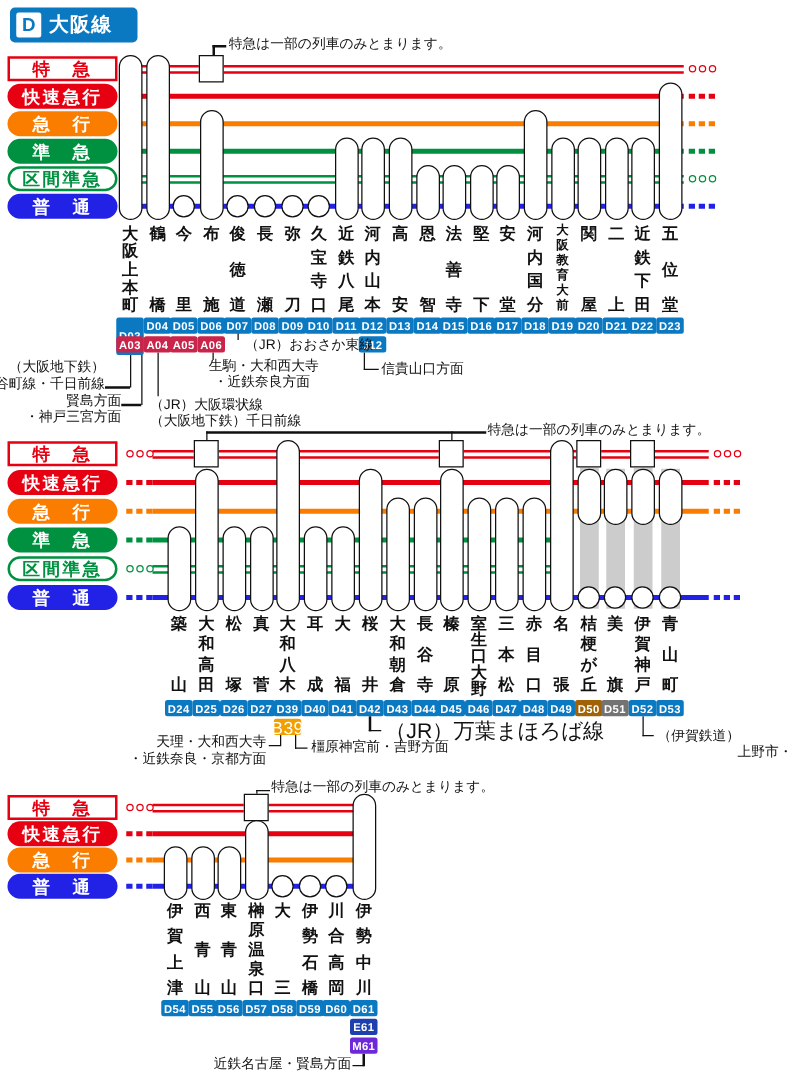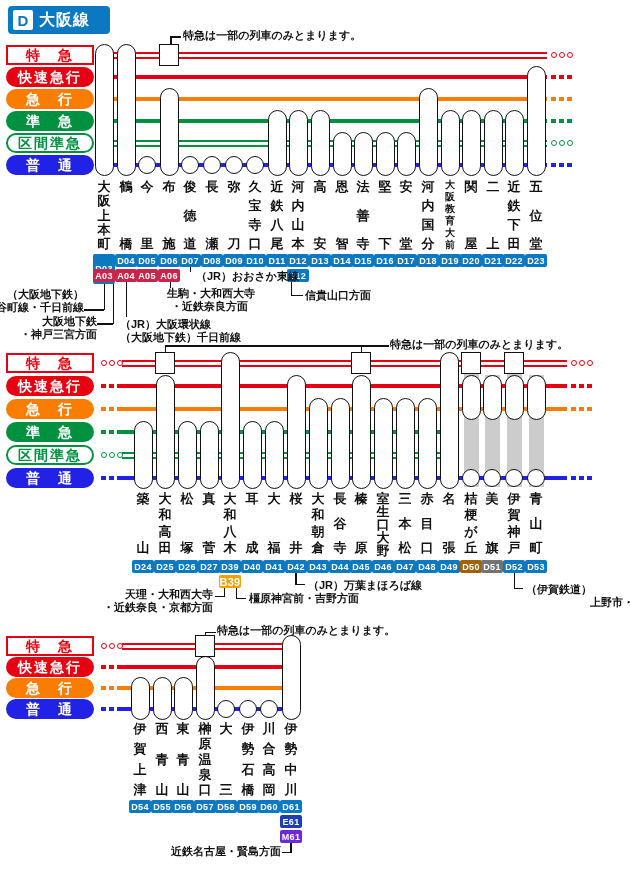--- a/index.html
+++ b/index.html
@@ -4,21 +4,21 @@
 <style>
   html,body{margin:0;padding:0;background:#fff;}
   body{font-family:"Liberation Sans","DejaVu Sans",sans-serif;}
   #page{position:relative;width:630px;height:870px;background:#fff;overflow:hidden;}
   .abs{position:absolute;}
   #header{position:absolute;left:8px;top:6px;width:102px;height:28px;border-radius:4px;
           display:flex;align-items:center;gap:6px;padding-left:5px;box-sizing:border-box;}
   #header .dbox{width:20px;height:20px;background:#fff;border-radius:2px;display:flex;
           align-items:center;justify-content:center;font-weight:bold;font-size:15px;}
   #header .title{color:#fff;font-weight:bold;font-size:16px;letter-spacing:1px;font-family:Liberation Serif, serif;}
-  .note{position:absolute;font-size:11px;color:#111;white-space:nowrap;line-height:12px;font-weight:bold;}
+  .note{position:absolute;font-size:11px;color:#111;white-space:nowrap;line-height:12px;}
   .station-name span{display:block;}
 </style>
 </head>
 <body>
 
 <div id="page">
   <div id="header" style="background: rgb(11, 120, 194);">
     <span class="dbox" style="color: rgb(11, 120, 194);">D</span>
     <span class="title">大阪線</span>
   </div>
@@ -212,21 +212,21 @@
       <div class="abs" style="left: 526.5px; top: 66px; width: 19px; height: 110px; background: rgb(255, 255, 255); border: 1.5px solid rgb(17, 17, 17); border-radius: 10px; box-sizing: border-box;"></div>
       <div class="abs station-name" style="left: 525px; top: 180px; width: 22px; height: 70px; display: flex; flex-direction: column; align-items: center; justify-content: space-between; font-weight: bold; font-size: 13px; line-height: 1; color: rgb(17, 17, 17);">
         <span>五</span>
         <span>位</span>
         <span>堂</span>
       </div>
       <div class="abs" style="left: 525px; top: 254px; width: 22px; height: 13px; background: rgb(11, 120, 194); color: rgb(255, 255, 255); font-size: 9px; font-weight: bold; display: flex; align-items: center; justify-content: center; border-radius: 2px; letter-spacing: 0.3px;">D23</div>
       <div class="abs note" style="top: 29px; font-size: 11px; white-space: nowrap; color: rgb(17, 17, 17); left: 183px;">特急は一部の列車のみとまります。</div>
       <div class="abs note" style="top: 288px; font-size: 11px; white-space: nowrap; color: rgb(17, 17, 17); right: 546px;">（大阪地下鉄）</div>
       <div class="abs note" style="top: 301px; font-size: 11px; white-space: nowrap; color: rgb(17, 17, 17); right: 546px;">谷町線・千日前線</div>
-      <div class="abs note" style="top: 315px; font-size: 11px; white-space: nowrap; color: rgb(17, 17, 17); right: 533px;">大阪地下鉄</div>
+      <div class="abs note" style="top: 315px; font-size: 11px; white-space: nowrap; color: rgb(17, 17, 17); right: 533px;">賢島方面</div>
       <div class="abs note" style="top: 328px; font-size: 11px; white-space: nowrap; color: rgb(17, 17, 17); right: 533px;">・神戸三宮方面</div>
       <div class="abs note" style="top: 318px; font-size: 11px; white-space: nowrap; color: rgb(17, 17, 17); left: 120px;">（JR）大阪環状線</div>
       <div class="abs note" style="top: 331px; font-size: 11px; white-space: nowrap; color: rgb(17, 17, 17); left: 120px;">（大阪地下鉄）千日前線</div>
       <div class="abs note" style="top: 270px; font-size: 11px; white-space: nowrap; color: rgb(17, 17, 17); left: 196px;">（JR）おおさか東線</div>
       <div class="abs note" style="top: 287px; font-size: 11px; white-space: nowrap; color: rgb(17, 17, 17); left: 167px;">生駒・大和西大寺</div>
       <div class="abs note" style="top: 300px; font-size: 11px; white-space: nowrap; color: rgb(17, 17, 17); left: 171px;">・近鉄奈良方面</div>
       <div class="abs note" style="top: 289px; font-size: 11px; white-space: nowrap; color: rgb(17, 17, 17); left: 305px;">信貴山口方面</div>
       <div class="abs" style="left: 463.5px; top: 374px; width: 15px; height: 113px; background: rgb(204, 204, 204);"></div>
       <div class="abs" style="left: 484.5px; top: 375px; width: 15px; height: 112px; background: rgb(204, 204, 204);"></div>
       <div class="abs" style="left: 506.5px; top: 374px; width: 15px; height: 113px; background: rgb(204, 204, 204);"></div>
@@ -312,21 +312,21 @@
       </div>
       <div class="abs" style="left: 198px; top: 560px; width: 22px; height: 13px; background: rgb(11, 120, 194); color: rgb(255, 255, 255); font-size: 9px; font-weight: bold; display: flex; align-items: center; justify-content: center; border-radius: 2px; letter-spacing: 0.3px;">D27</div>
       <div class="abs" style="left: 220.5px; top: 352px; width: 19px; height: 137px; background: rgb(255, 255, 255); border: 1.5px solid rgb(17, 17, 17); border-radius: 10px; box-sizing: border-box;"></div>
       <div class="abs station-name" style="left: 219px; top: 492px; width: 22px; height: 62px; display: flex; flex-direction: column; align-items: center; justify-content: space-between; font-weight: bold; font-size: 13px; line-height: 1; color: rgb(17, 17, 17);">
         <span>大</span>
         <span>和</span>
         <span>八</span>
         <span>木</span>
       </div>
       <div class="abs" style="left: 219px; top: 560px; width: 22px; height: 13px; background: rgb(11, 120, 194); color: rgb(255, 255, 255); font-size: 9px; font-weight: bold; display: flex; align-items: center; justify-content: center; border-radius: 2px; letter-spacing: 0.3px;">D39</div>
-      <div class="abs" style="left: 219px; top: 575px; width: 22px; height: 13px; background: rgb(240, 160, 0); color: rgb(255, 255, 255); font-size: 11px; font-weight: bold; display: flex; align-items: center; justify-content: center; border-radius: 2px; letter-spacing: 0.3px;">B39</div>
+      <div class="abs" style="left: 219px; top: 575px; width: 22px; height: 13px; background: rgb(240, 160, 0); color: rgb(255, 255, 255); font-size: 14px; font-weight: normal; display: flex; align-items: center; justify-content: center; border-radius: 2px; letter-spacing: 0.3px;">B39</div>
       <div class="abs" style="left: 242.5px; top: 421px; width: 19px; height: 68px; background: rgb(255, 255, 255); border: 1.5px solid rgb(17, 17, 17); border-radius: 10px; box-sizing: border-box;"></div>
       <div class="abs station-name" style="left: 241px; top: 492px; width: 22px; height: 62px; display: flex; flex-direction: column; align-items: center; justify-content: space-between; font-weight: bold; font-size: 13px; line-height: 1; color: rgb(17, 17, 17);">
         <span>耳</span>
         <span>成</span>
       </div>
       <div class="abs" style="left: 241px; top: 560px; width: 22px; height: 13px; background: rgb(11, 120, 194); color: rgb(255, 255, 255); font-size: 9px; font-weight: bold; display: flex; align-items: center; justify-content: center; border-radius: 2px; letter-spacing: 0.3px;">D40</div>
       <div class="abs" style="left: 264.5px; top: 421px; width: 19px; height: 68px; background: rgb(255, 255, 255); border: 1.5px solid rgb(17, 17, 17); border-radius: 10px; box-sizing: border-box;"></div>
       <div class="abs station-name" style="left: 263px; top: 492px; width: 22px; height: 62px; display: flex; flex-direction: column; align-items: center; justify-content: space-between; font-weight: bold; font-size: 13px; line-height: 1; color: rgb(17, 17, 17);">
         <span>大</span>
         <span>福</span>
@@ -421,21 +421,21 @@
       <div class="abs station-name" style="left: 525px; top: 492px; width: 22px; height: 62px; display: flex; flex-direction: column; align-items: center; justify-content: space-between; font-weight: bold; font-size: 13px; line-height: 1; color: rgb(17, 17, 17);">
         <span>青</span>
         <span>山</span>
         <span>町</span>
       </div>
       <div class="abs" style="left: 525px; top: 560px; width: 22px; height: 13px; background: rgb(11, 120, 194); color: rgb(255, 255, 255); font-size: 9px; font-weight: bold; display: flex; align-items: center; justify-content: center; border-radius: 2px; letter-spacing: 0.3px;">D53</div>
       <div class="abs note" style="top: 338px; font-size: 11px; white-space: nowrap; color: rgb(17, 17, 17); left: 390px;">特急は一部の列車のみとまります。</div>
       <div class="abs note" style="top: 588px; font-size: 11px; white-space: nowrap; color: rgb(17, 17, 17); right: 417px;">天理・大和西大寺</div>
       <div class="abs note" style="top: 601px; font-size: 11px; white-space: nowrap; color: rgb(17, 17, 17); right: 417px;">・近鉄奈良・京都方面</div>
       <div class="abs note" style="top: 592px; font-size: 11px; white-space: nowrap; color: rgb(17, 17, 17); left: 249px;">橿原神宮前・吉野方面</div>
-      <div class="abs note" style="top: 579px; font-size: 11px; white-space: nowrap; color: rgb(17, 17, 17); left: 308px;">（JR）万葉まほろば線</div>
+      <div class="abs note" style="top: 579px; font-size: 17px; white-space: nowrap; color: rgb(17, 17, 17); left: 308px;">（JR）万葉まほろば線</div>
       <div class="abs note" style="top: 583px; font-size: 11px; white-space: nowrap; color: rgb(17, 17, 17); left: 526px;">（伊賀鉄道）</div>
       <div class="abs note" style="top: 596px; font-size: 11px; white-space: nowrap; color: rgb(17, 17, 17); left: 550px; margin-left: 40px;">上野市・伊賀上野方面</div>
       <div class="abs" style="left: 122px; top: 642.5px; width: 175px; height: 3px; border-top: 2px solid rgb(230, 0, 18); border-bottom: 2px solid rgb(230, 0, 18);"></div>
       <div class="abs" style="left: 101px; top: 642.5px; width: 6px; height: 6px; border: 1.5px solid rgb(230, 0, 18); border-radius: 50%; background: rgb(255, 255, 255); box-sizing: border-box;"></div>
       <div class="abs" style="left: 109px; top: 642.5px; width: 6px; height: 6px; border: 1.5px solid rgb(230, 0, 18); border-radius: 50%; background: rgb(255, 255, 255); box-sizing: border-box;"></div>
       <div class="abs" style="left: 117px; top: 642.5px; width: 6px; height: 6px; border: 1.5px solid rgb(230, 0, 18); border-radius: 50%; background: rgb(255, 255, 255); box-sizing: border-box;"></div>
       <div class="abs" style="left: 6px; top: 636px; width: 88px; height: 20px; display: flex; align-items: center; justify-content: center; font-weight: bold; font-size: 14px; box-sizing: border-box; line-height: 1; letter-spacing: 2px; background: rgb(255, 255, 255); border: 2.5px solid rgb(230, 0, 18); color: rgb(230, 0, 18);">特　急</div>
       <div class="abs" style="left: 122px; top: 665px; width: 175px; height: 4px; background: rgb(230, 0, 18);"></div>
       <div class="abs" style="left: 101px; top: 664.8px; width: 4.5px; height: 4.5px; background: rgb(230, 0, 18);"></div>
       <div class="abs" style="left: 109px; top: 664.8px; width: 4.5px; height: 4.5px; background: rgb(230, 0, 18);"></div>

